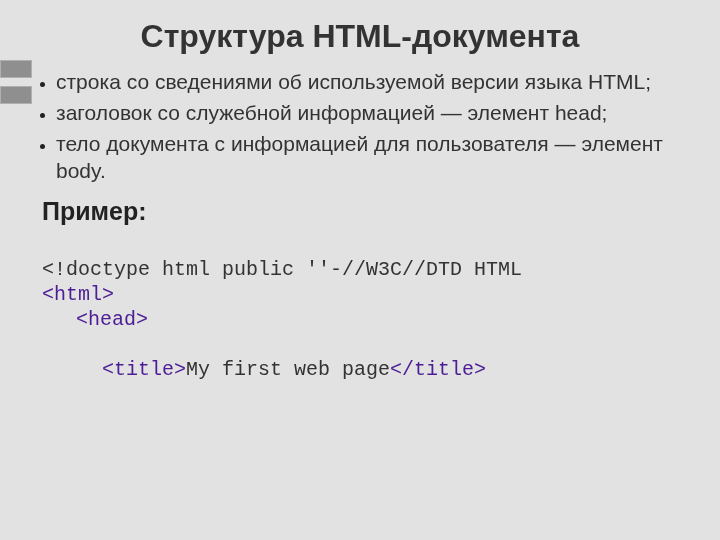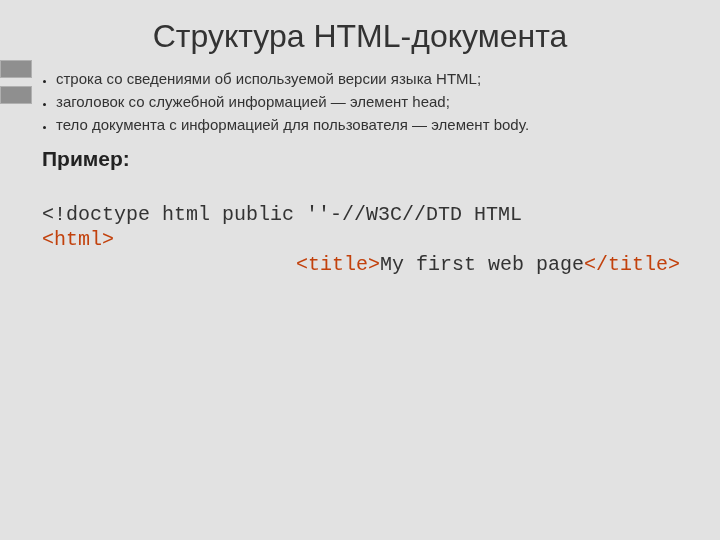--- a/index.html
+++ b/index.html
@@ -21,64 +21,64 @@
   }
   .left-bars .bar {
     width: 32px;
     height: 18px;
     background: #8f8f8f;
     border: 1px solid #b0b0b0;
   }
   .title {
     text-align: center;
     font-size: 32px;
-    font-weight: normal;
+    font-weight: bold;
     color: #333;
     padding: 18px 20px 14px 20px;
   }
   .content {
     padding: 0 40px 0 56px;
   }
   .bullets {
     list-style: disc;
     padding-left: 0;
     color: #333;
-    font-size: 15px;
+    font-size: 21px;
     line-height: 1.28;
   }
   .bullets li {
     margin-bottom: 4px;
     margin-left: 0;
     list-style-position: outside;
     padding-left: 0;
     text-indent: 0;
   }
   .bullets li::marker {
     color: #222;
     font-size: 0.75em;
   }
   .example-label {
-    font-size: 21px;
+    font-size: 25px;
     font-weight: bold;
     color: #222;
     margin-top: 12px;
     margin-bottom: 6px;
     margin-left: -14px;
   }
   .code {
     font-family: "Courier New", monospace;
     font-size: 20px;
     line-height: 1.25;
     color: #333;
     white-space: pre;
     margin-left: -14px;
   }
   .code .ind1 { padding-left: 34px; display: block; }
-  .code .ind2 { padding-left: 60px; display: block; text-align: right; }
-  .brown { color: #c2410c; }
+  .code .ind2 { padding-left: 60px; display: block; }
+  .brown { color: #4c1d95; }
 </style>
 </head>
 <body>
 
 <div class="left-bars">
   <div class="bar"></div>
   <div class="bar"></div>
 </div>
 
 <h1 class="title">Структура HTML-документа</h1>
@@ -88,19 +88,20 @@
     <li>строка со сведениями об используемой версии языка HTML;</li>
     <li>заголовок  со служебной информацией — элемент head;</li>
     <li>тело документа с информацией для пользователя — элемент body.</li>
   </ul>
 
   <div class="example-label">Пример:</div>
 
   <div class="code">
 <span><span>&lt;!doctype html public ''-//W3C//DTD HTML</span></span>
 <span class="brown"><span>&lt;html&gt;</span></span>
+<span class="ind1 brown"><span>&lt;head&gt;</span></span>
 <span class="ind2"><span class="brown">&lt;title&gt;</span><span>My first web page</span><span class="brown">&lt;/title&gt;</span></span>
 
 
 
 
   </div>
 </div>
 
 </body></html>

